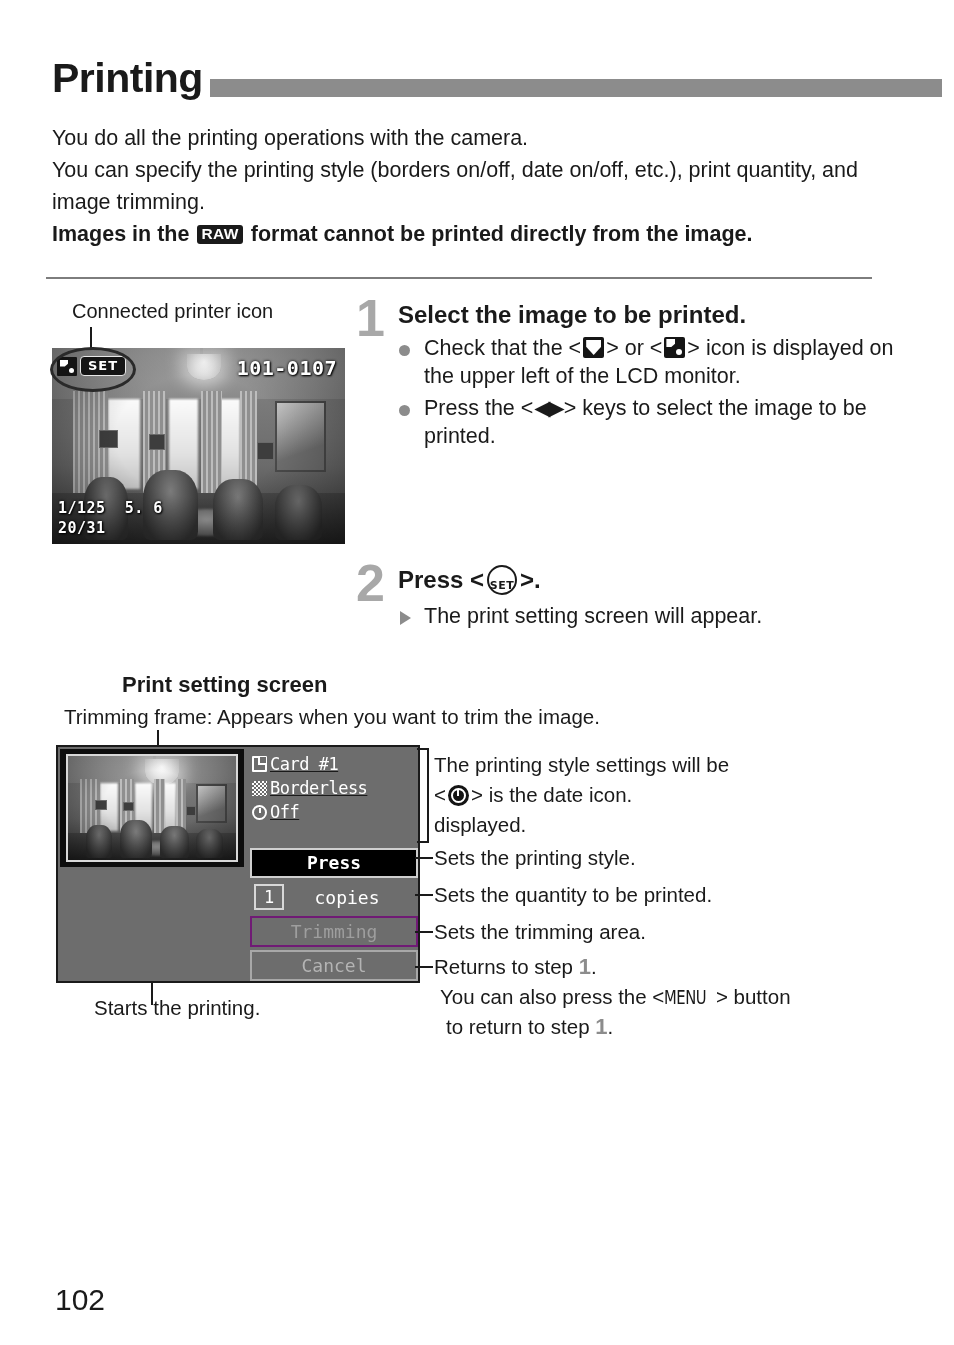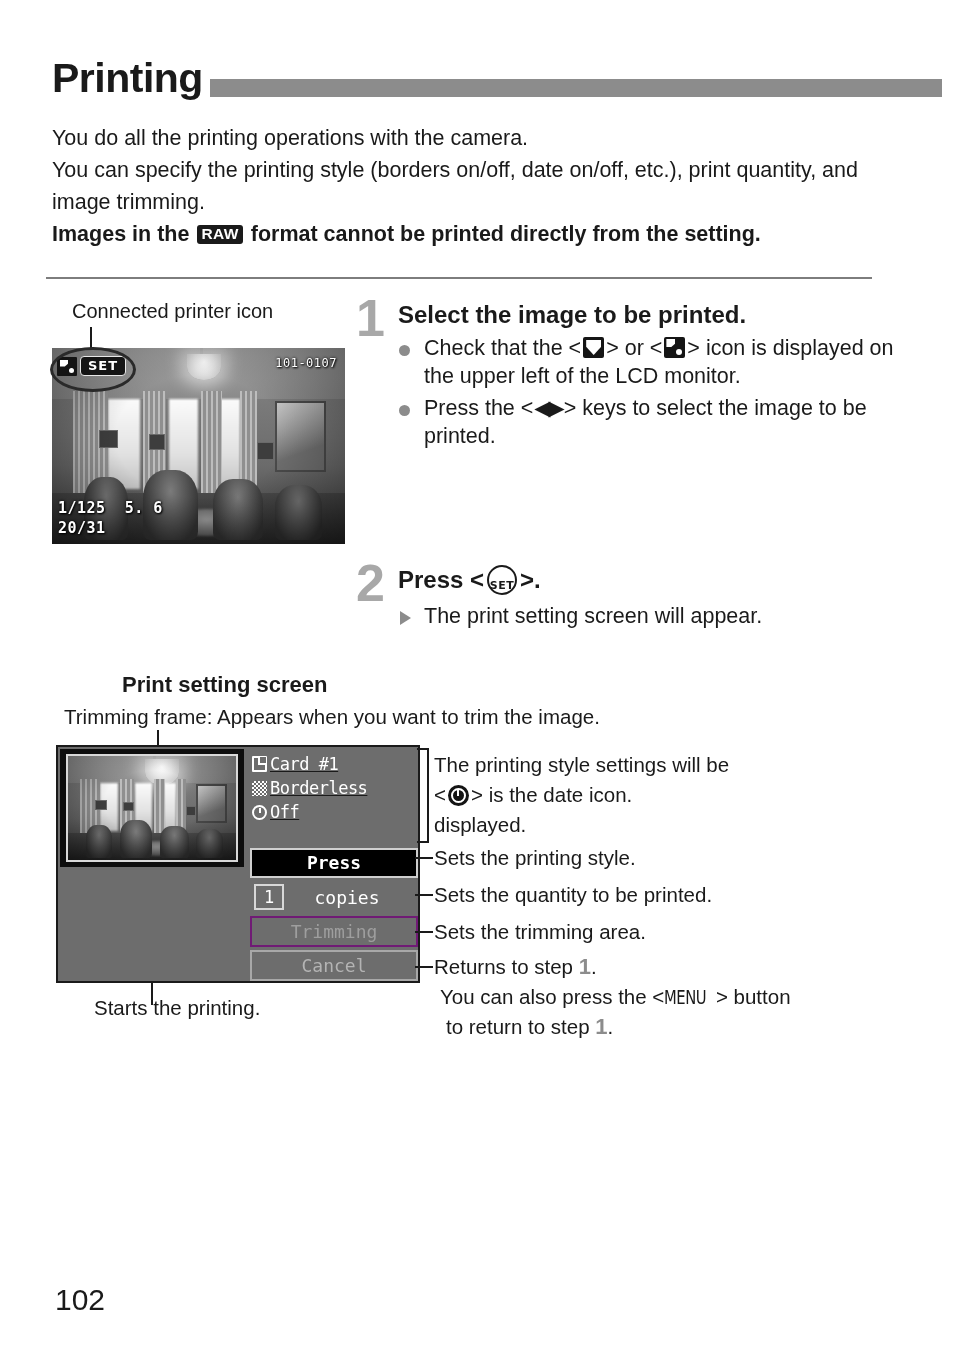--- a/index.html
+++ b/index.html
@@ -184,22 +184,22 @@
   }
   .scene .vignette {
     position: absolute; inset: 0;
     background: radial-gradient(ellipse at 50% 45%, rgba(0,0,0,0) 40%, rgba(0,0,0,0.45) 100%);
   }
 
   .lcd-overlay-tr {
     position: absolute; right: 8px; top: 8px;
     color: #ffffff;
     font-family: "DejaVu Sans Mono", monospace;
-    font-size: 12px;
-    font-weight: normal;
+    font-size: 20px;
+    font-weight: bold;
     letter-spacing: 0.5px;
     text-shadow: 0 0 3px #000, 1px 1px 2px #000;
     text-align: center;
   }
   .lcd-overlay-bl {
     position: absolute; left: 6px; bottom: 6px;
     color: #ffffff;
     font-family: "DejaVu Sans Mono", monospace;
     font-size: 15px;
     font-weight: bold;
@@ -554,21 +554,21 @@
 <body>
 
 <div class="title-row">
   <div class="page-title">Printing</div>
   <div class="title-bar"></div>
 </div>
 
 <div class="intro">
   <div>You do all the printing operations with the camera.</div>
   <div>You can specify the printing style (borders on/off, date on/off, etc.), print quantity, and image trimming.</div>
-  <div class="bold"><span>Images in the</span> <span class="raw-badge">RAW</span> <span>format cannot be printed directly from the setting.</span></div>
+  <div class="bold"><span>Images in the</span> <span class="raw-badge">RAW</span> <span>format cannot be printed directly from the image.</span></div>
 </div>
 
 <div class="hr"></div>
 
 <div class="printer-caption">Connected printer icon</div>
 <div class="printer-leader"></div>
 
 <div class="lcd1">
   <div class="scene">
     <div class="wall"></div>

